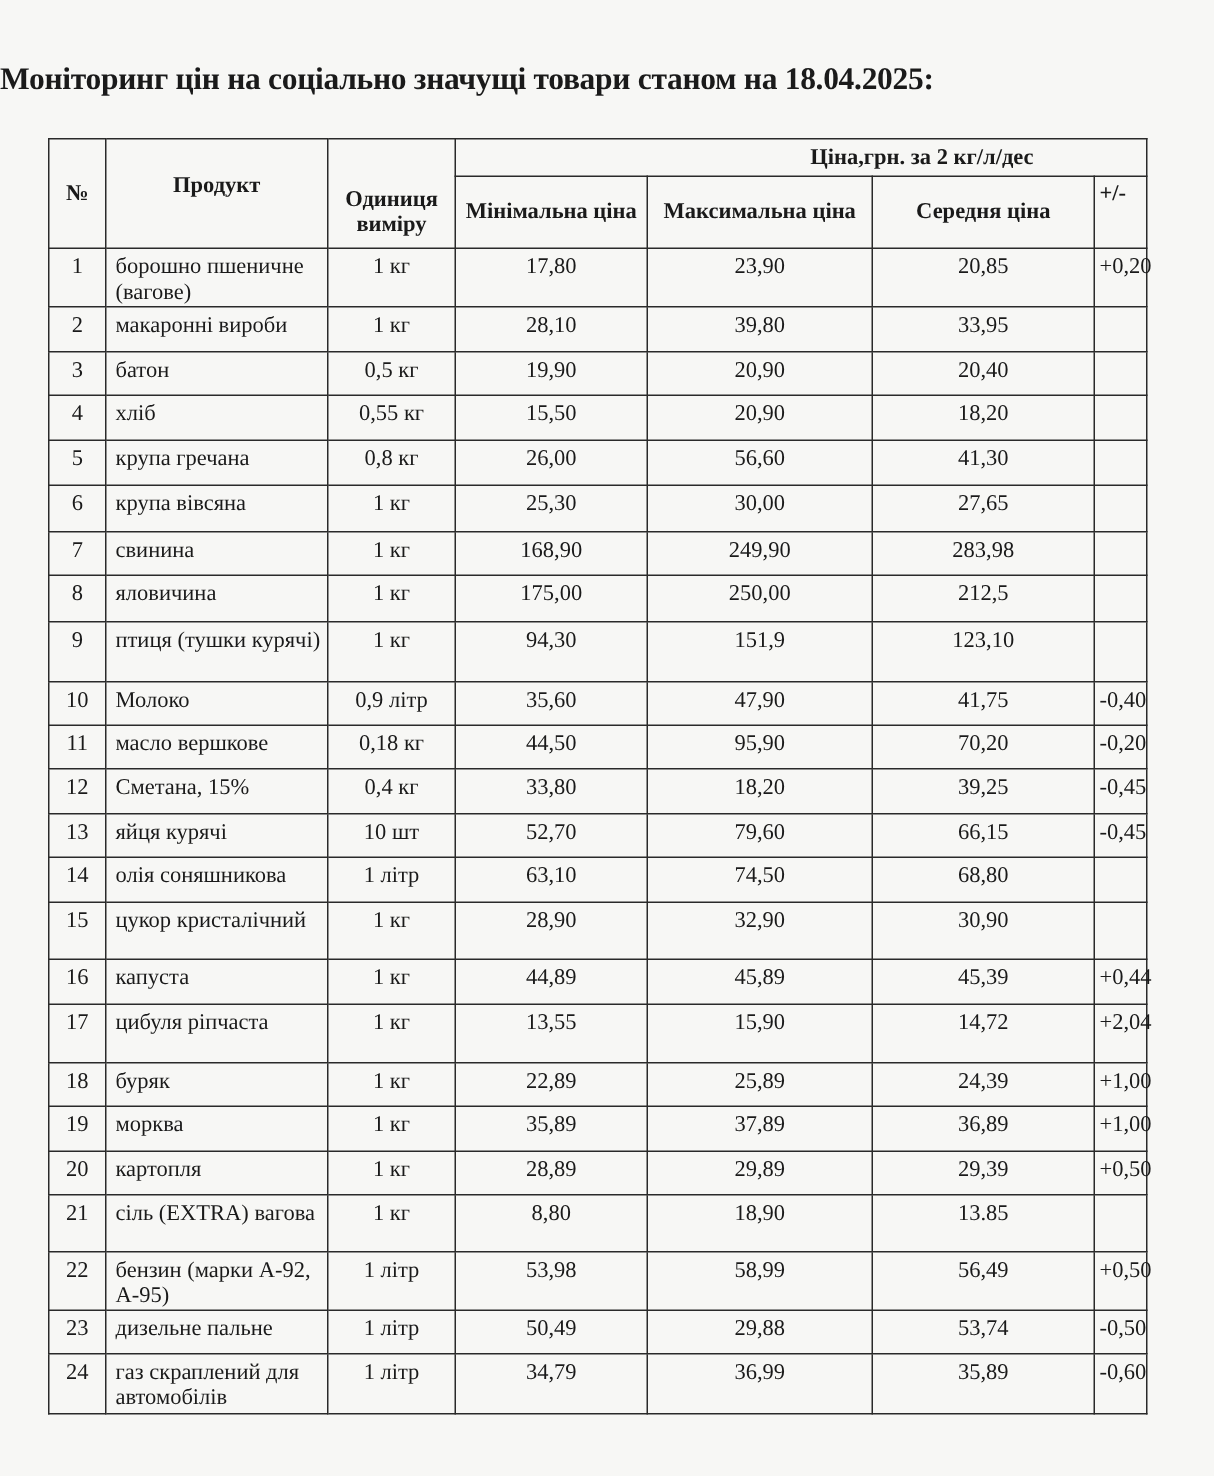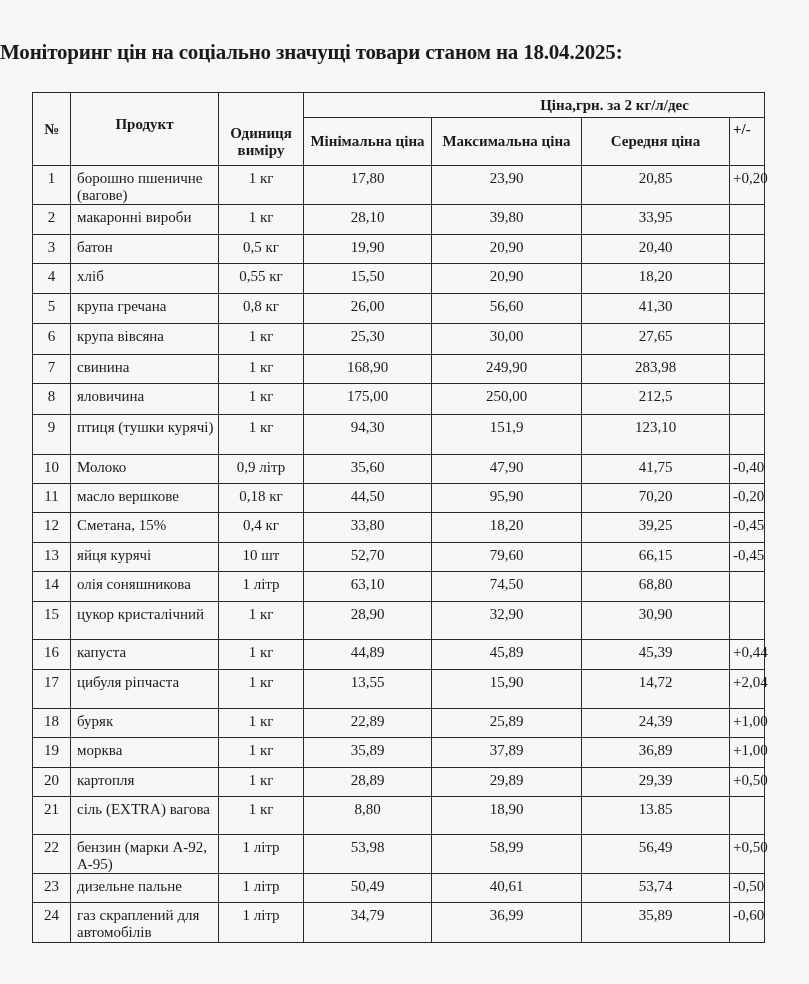--- a/index.html
+++ b/index.html
@@ -262,21 +262,21 @@
         <td class="c-min">53,98</td>
         <td class="c-max">58,99</td>
         <td class="c-avg">56,49</td>
         <td class="c-chg">+0,50</td>
       </tr>
       <tr style="height: 29px;">
         <td class="c-num">23</td>
         <td class="c-prod">дизельне пальне</td>
         <td class="c-unit">1 літр</td>
         <td class="c-min">50,49</td>
-        <td class="c-max">40,61</td>
+        <td class="c-max">29,88</td>
         <td class="c-avg">53,74</td>
         <td class="c-chg">-0,50</td>
       </tr>
       <tr style="height: 40px;">
         <td class="c-num">24</td>
         <td class="c-prod">газ скраплений для автомобілів</td>
         <td class="c-unit">1 літр</td>
         <td class="c-min">34,79</td>
         <td class="c-max">36,99</td>
         <td class="c-avg">35,89</td>

